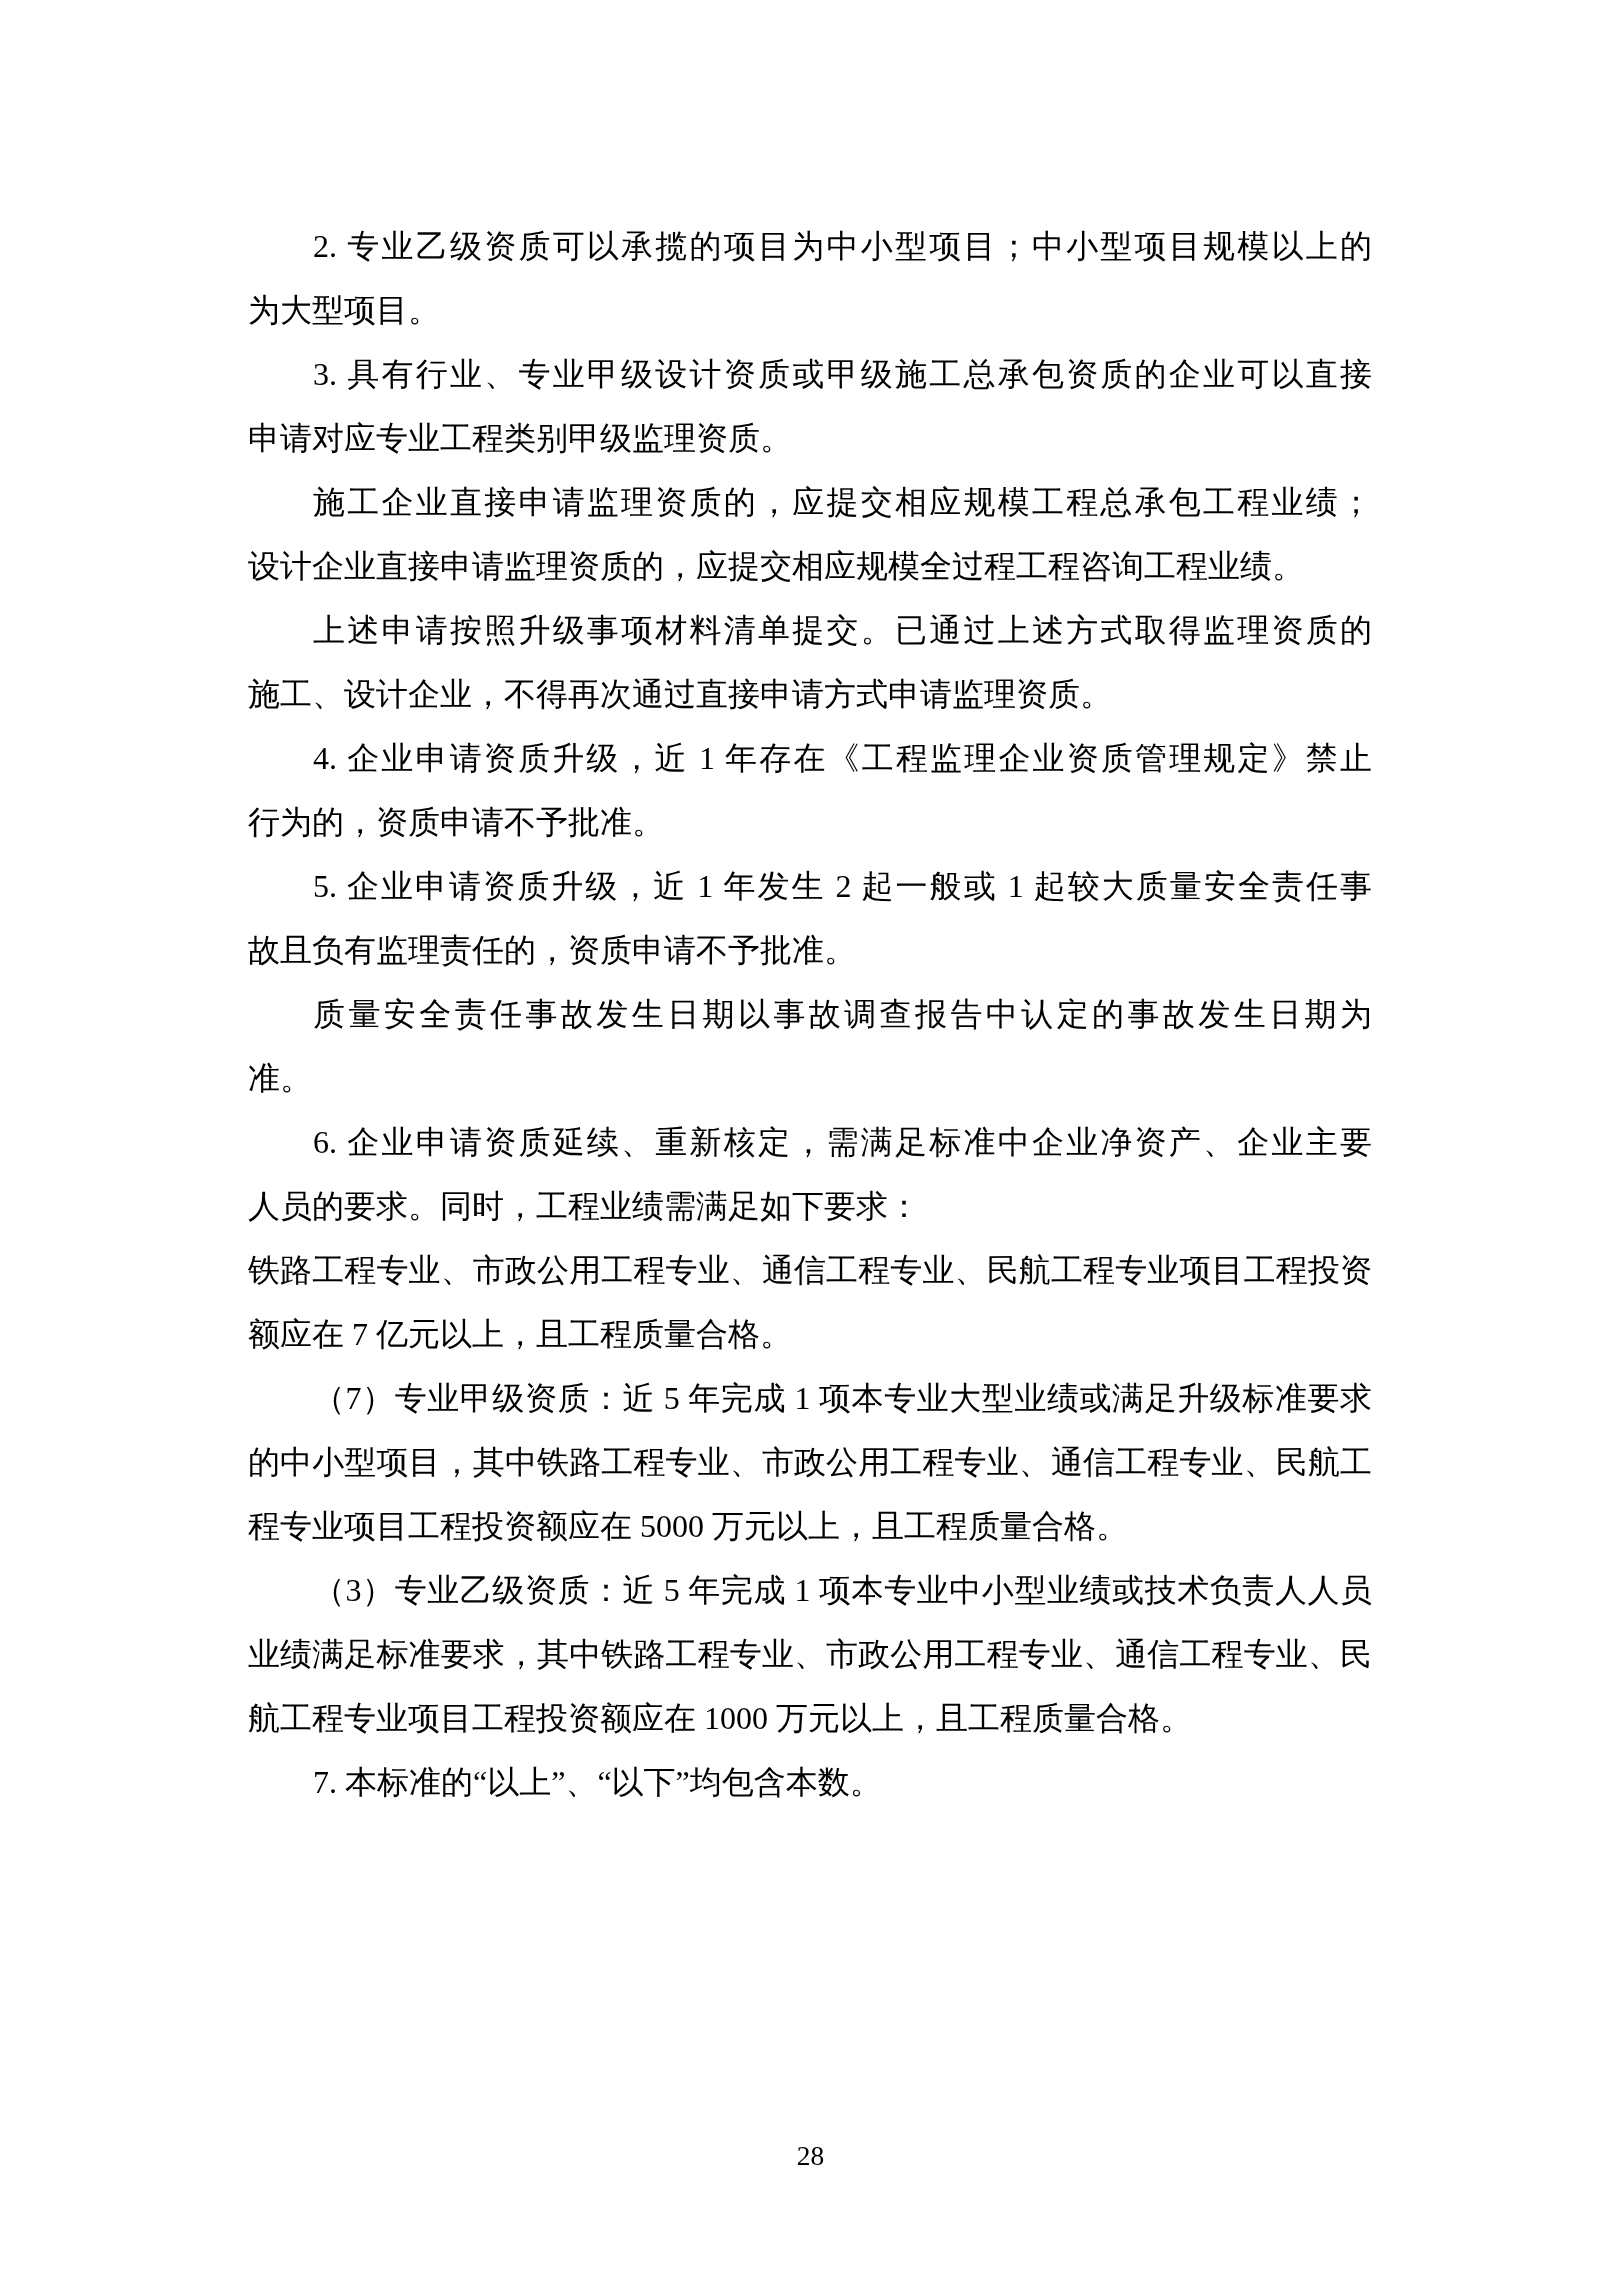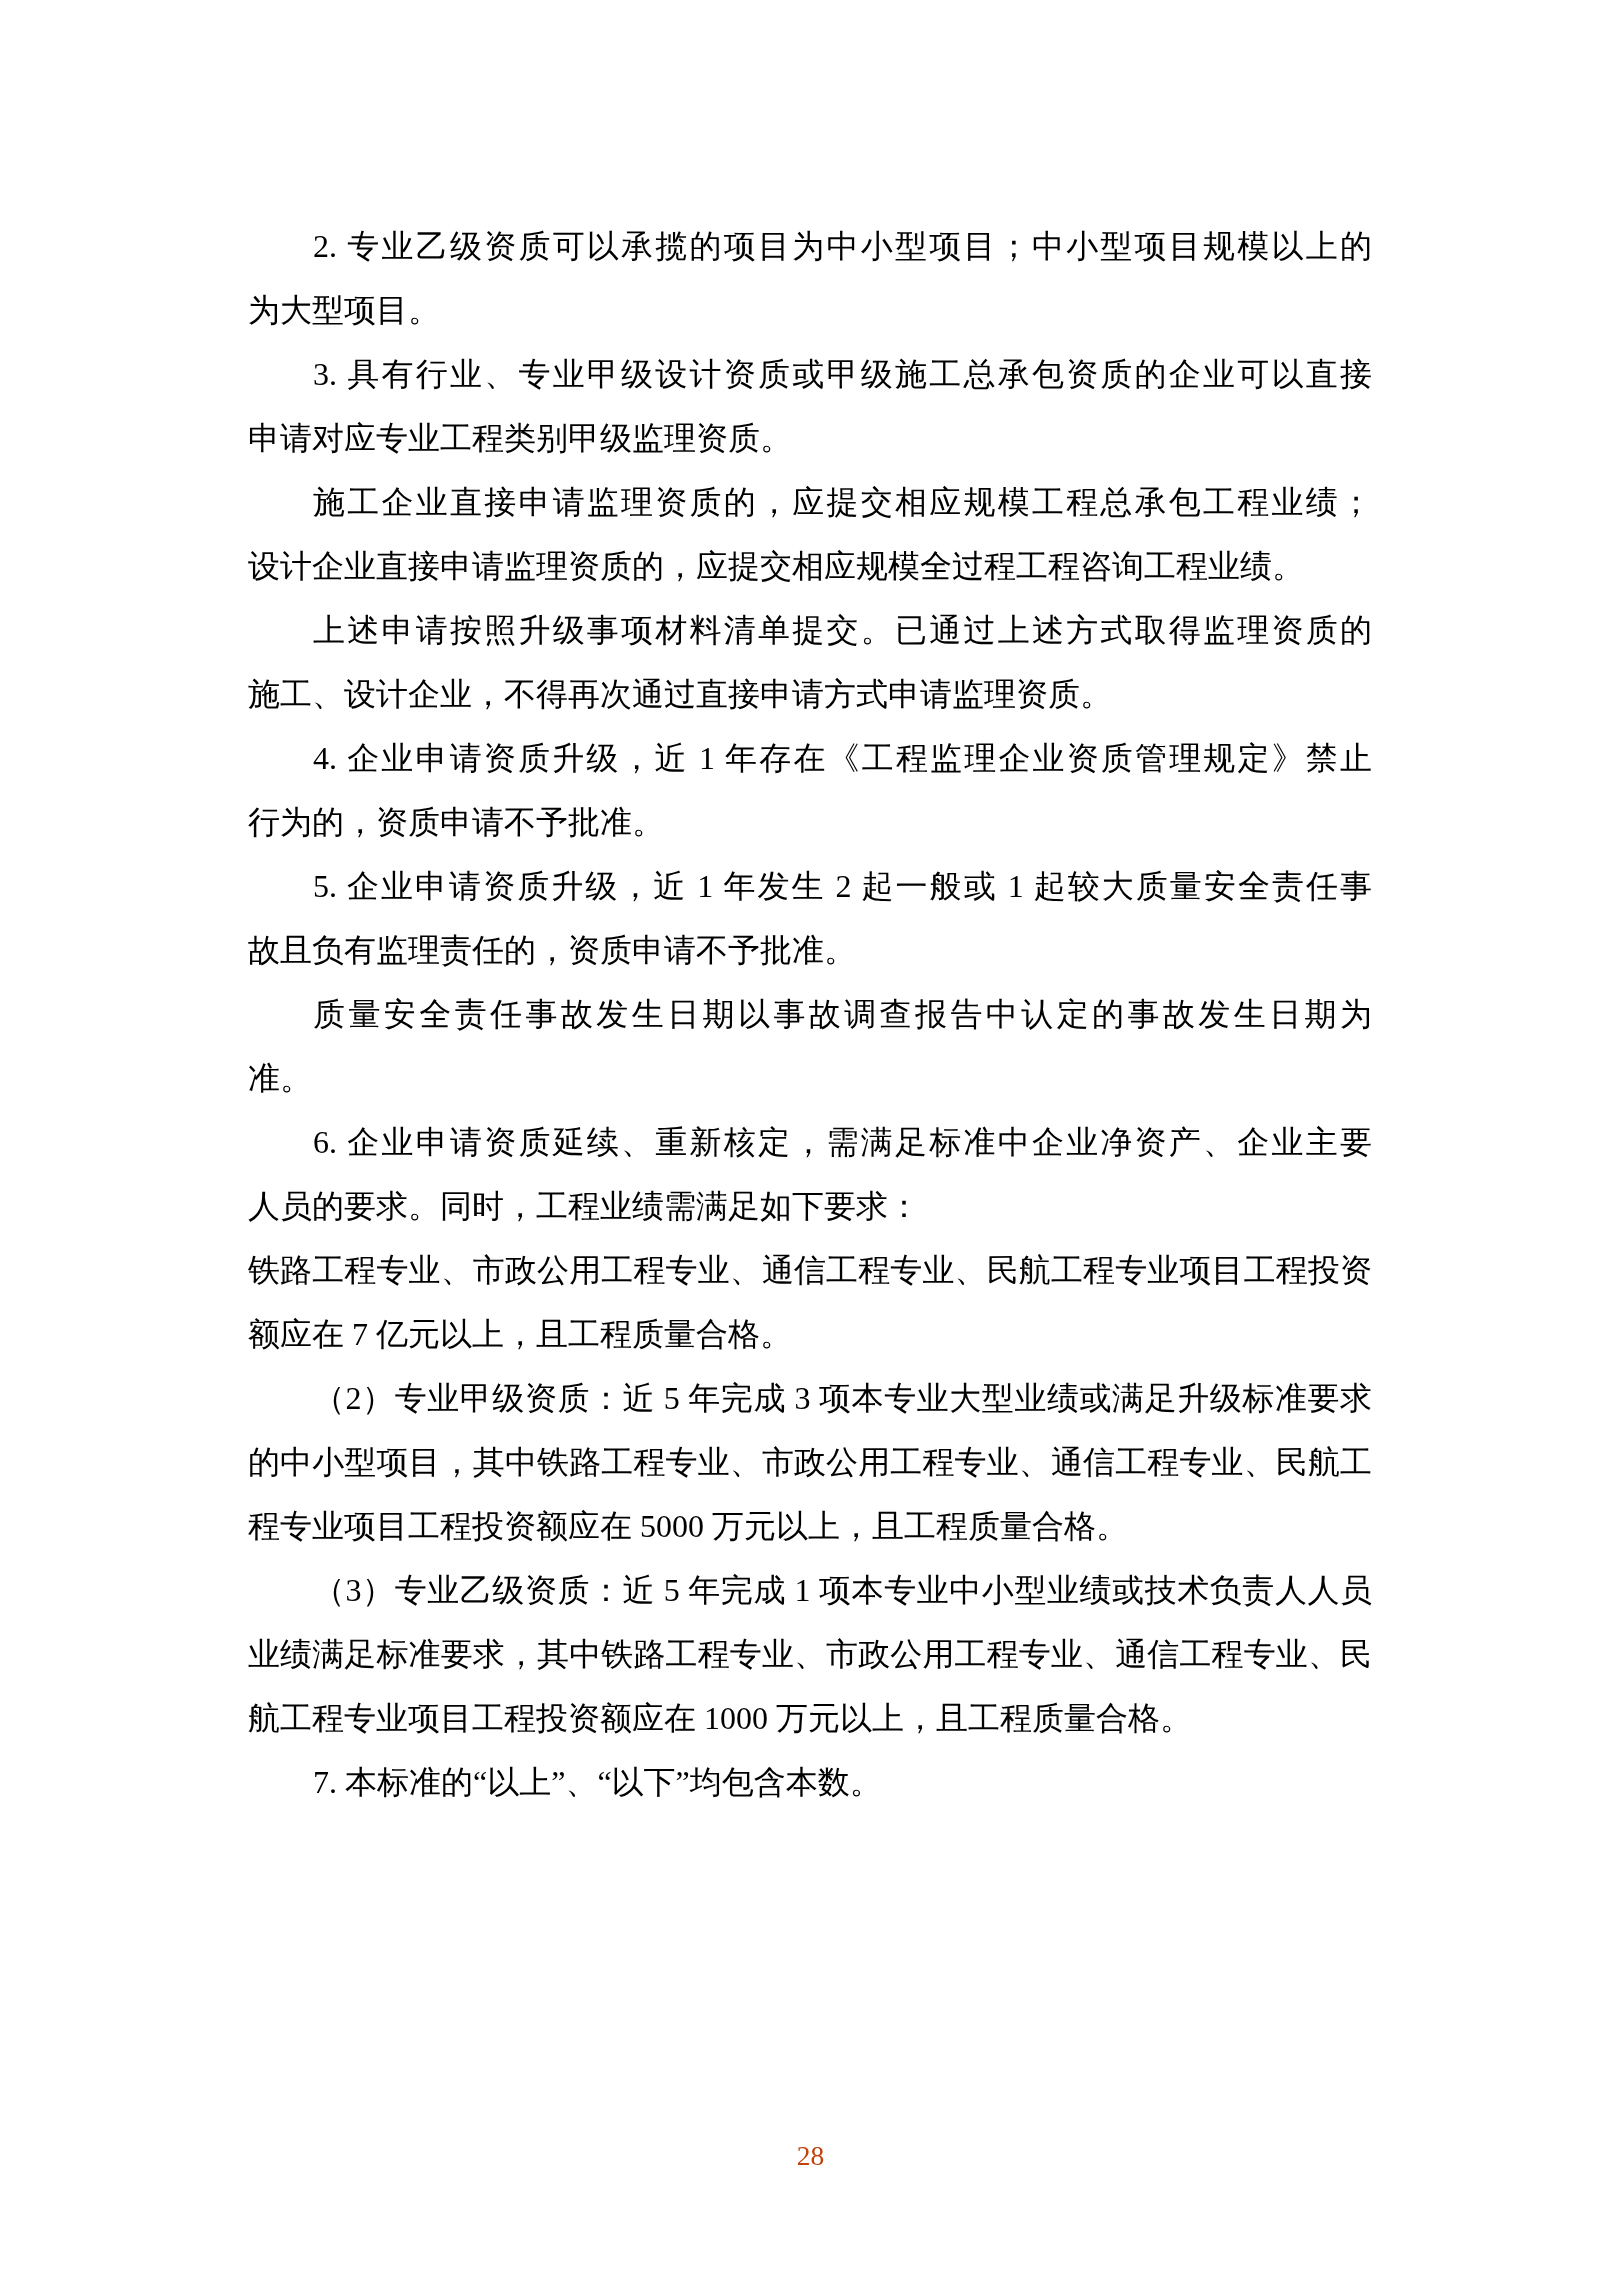--- a/index.html
+++ b/index.html
@@ -42,21 +42,21 @@
   
   .fill { text-align-last: justify; }
   .page-number {
     position: absolute;
     left: 0;
     top: 2125px;
     width: 1621px;
     text-align: center;
     font-size: 27.4px;
     line-height: 31px;
-    color: #c2410c;
+    color: #000000;
   }
 </style>
 </head>
 <body>
 
 <div class="page">
   <div class="doc-body">
     <div class="line ps fill">2. 专业乙级资质可以承揽的项目为中小型项目；中小型项目规模以上的</div>
     <div class="line">为大型项目。</div>
     <div class="line ps fill">3. 具有行业、专业甲级设计资质或甲级施工总承包资质的企业可以直接</div>
@@ -68,21 +68,21 @@
     <div class="line ps fill">4. 企业申请资质升级，近 1 年存在《工程监理企业资质管理规定》禁止</div>
     <div class="line">行为的，资质申请不予批准。</div>
     <div class="line ps fill">5. 企业申请资质升级，近 1 年发生 2 起一般或 1 起较大质量安全责任事</div>
     <div class="line">故且负有监理责任的，资质申请不予批准。</div>
     <div class="line ps fill">质量安全责任事故发生日期以事故调查报告中认定的事故发生日期为</div>
     <div class="line">准。</div>
     <div class="line ps fill">6. 企业申请资质延续、重新核定，需满足标准中企业净资产、企业主要</div>
     <div class="line">人员的要求。同时，工程业绩需满足如下要求：</div>
     <div class="line fill">铁路工程专业、市政公用工程专业、通信工程专业、民航工程专业项目工程投资</div>
     <div class="line">额应在 7 亿元以上，且工程质量合格。</div>
-    <div class="line ps fill">（2）专业甲级资质：近 5 年完成 3 项本专业大型业绩或满足升级标准要求</div>
+    <div class="line ps fill">（7）专业甲级资质：近 5 年完成 1 项本专业大型业绩或满足升级标准要求</div>
     <div class="line fill">的中小型项目，其中铁路工程专业、市政公用工程专业、通信工程专业、民航工</div>
     <div class="line">程专业项目工程投资额应在 5000 万元以上，且工程质量合格。</div>
     <div class="line ps fill">（3）专业乙级资质：近 5 年完成 1 项本专业中小型业绩或技术负责人人员</div>
     <div class="line fill">业绩满足标准要求，其中铁路工程专业、市政公用工程专业、通信工程专业、民</div>
     <div class="line">航工程专业项目工程投资额应在 1000 万元以上，且工程质量合格。</div>
     <div class="line ps">7. 本标准的“以上”、“以下”均包含本数。</div>
   </div>
   <div class="page-number">28</div>
 </div>
 

